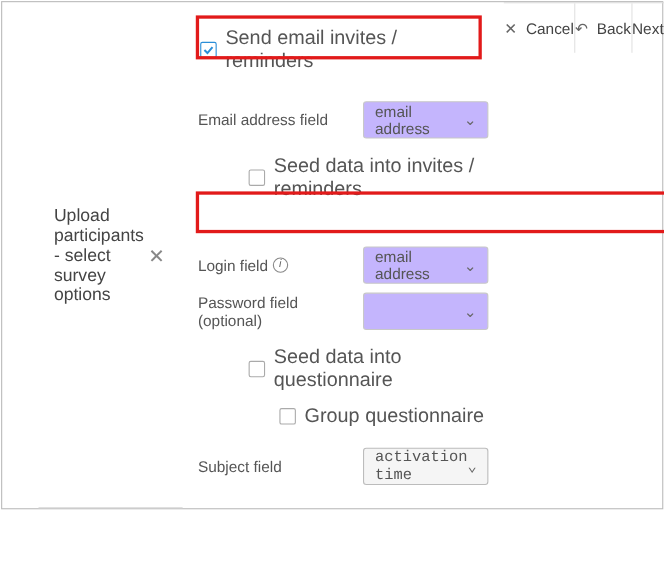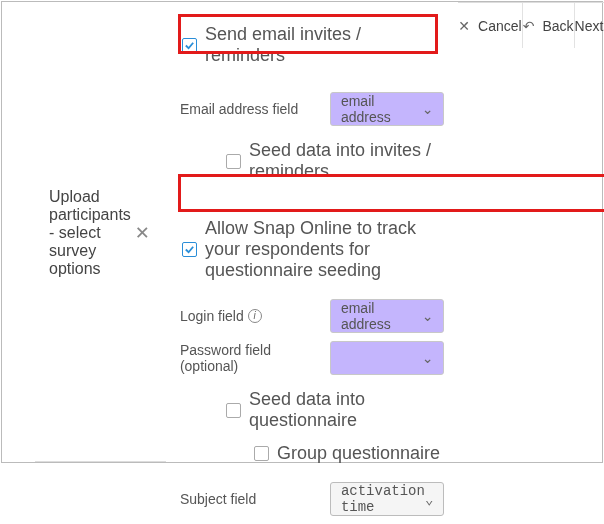--- a/index.html
+++ b/index.html
@@ -201,28 +201,20 @@
     <div class="checkbox-row indent1">
       <span class="cb">
         
       </span>
       <span>Seed data into invites / reminders</span>
     </div>
 
     <div class="spacer-md"></div>
     <div class="spacer-md"></div>
 
-    <div class="checkbox-row">
-      <span class="cb checked">
-        <svg viewBox="0 0 12 12">
-            <path d="M2 6 L5 9 L10 3" stroke-width="2" fill="none"></path>
-          </svg>
-      </span>
-      <span>Allow Snap Online to track your respondents for questionnaire seeding</span>
-    </div>
 
     <div class="spacer-sm"></div>
 
     <div class="form-row indent1">
       <div class="label">
         <span>Login field</span>
         <span class="info-icon">i</span>
       </div>
       <div class="select">
         <span>email address</span>

